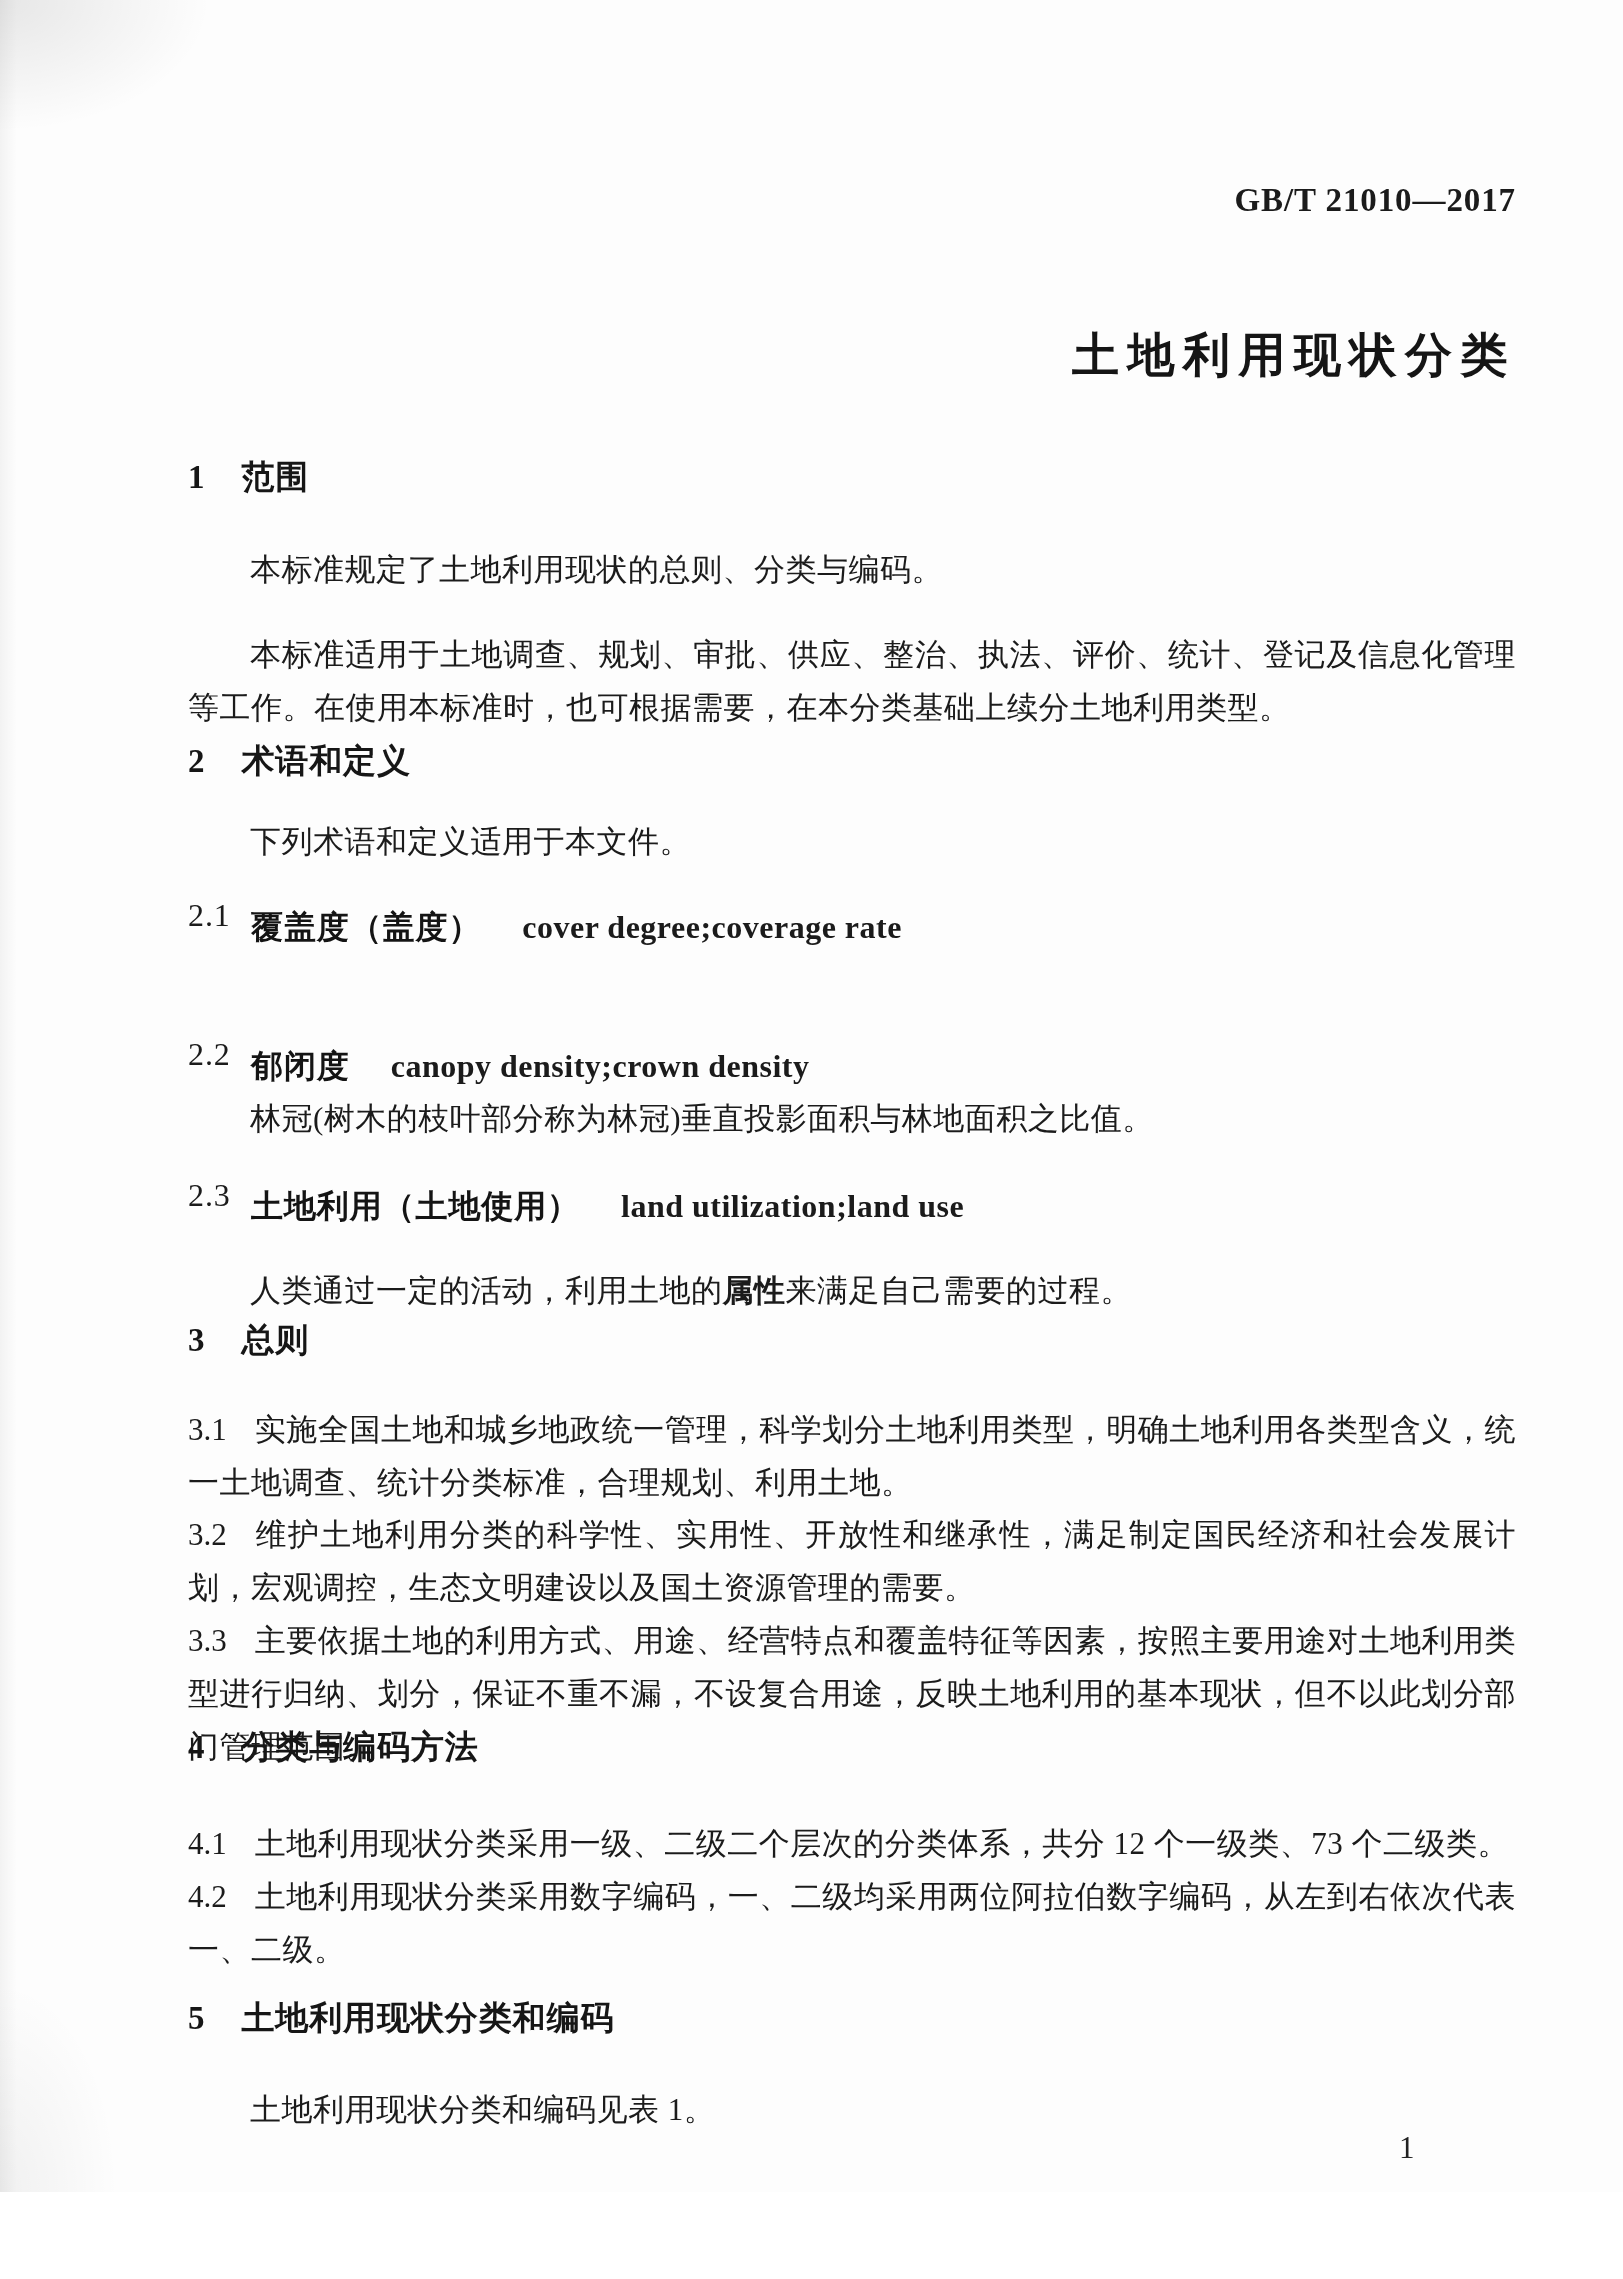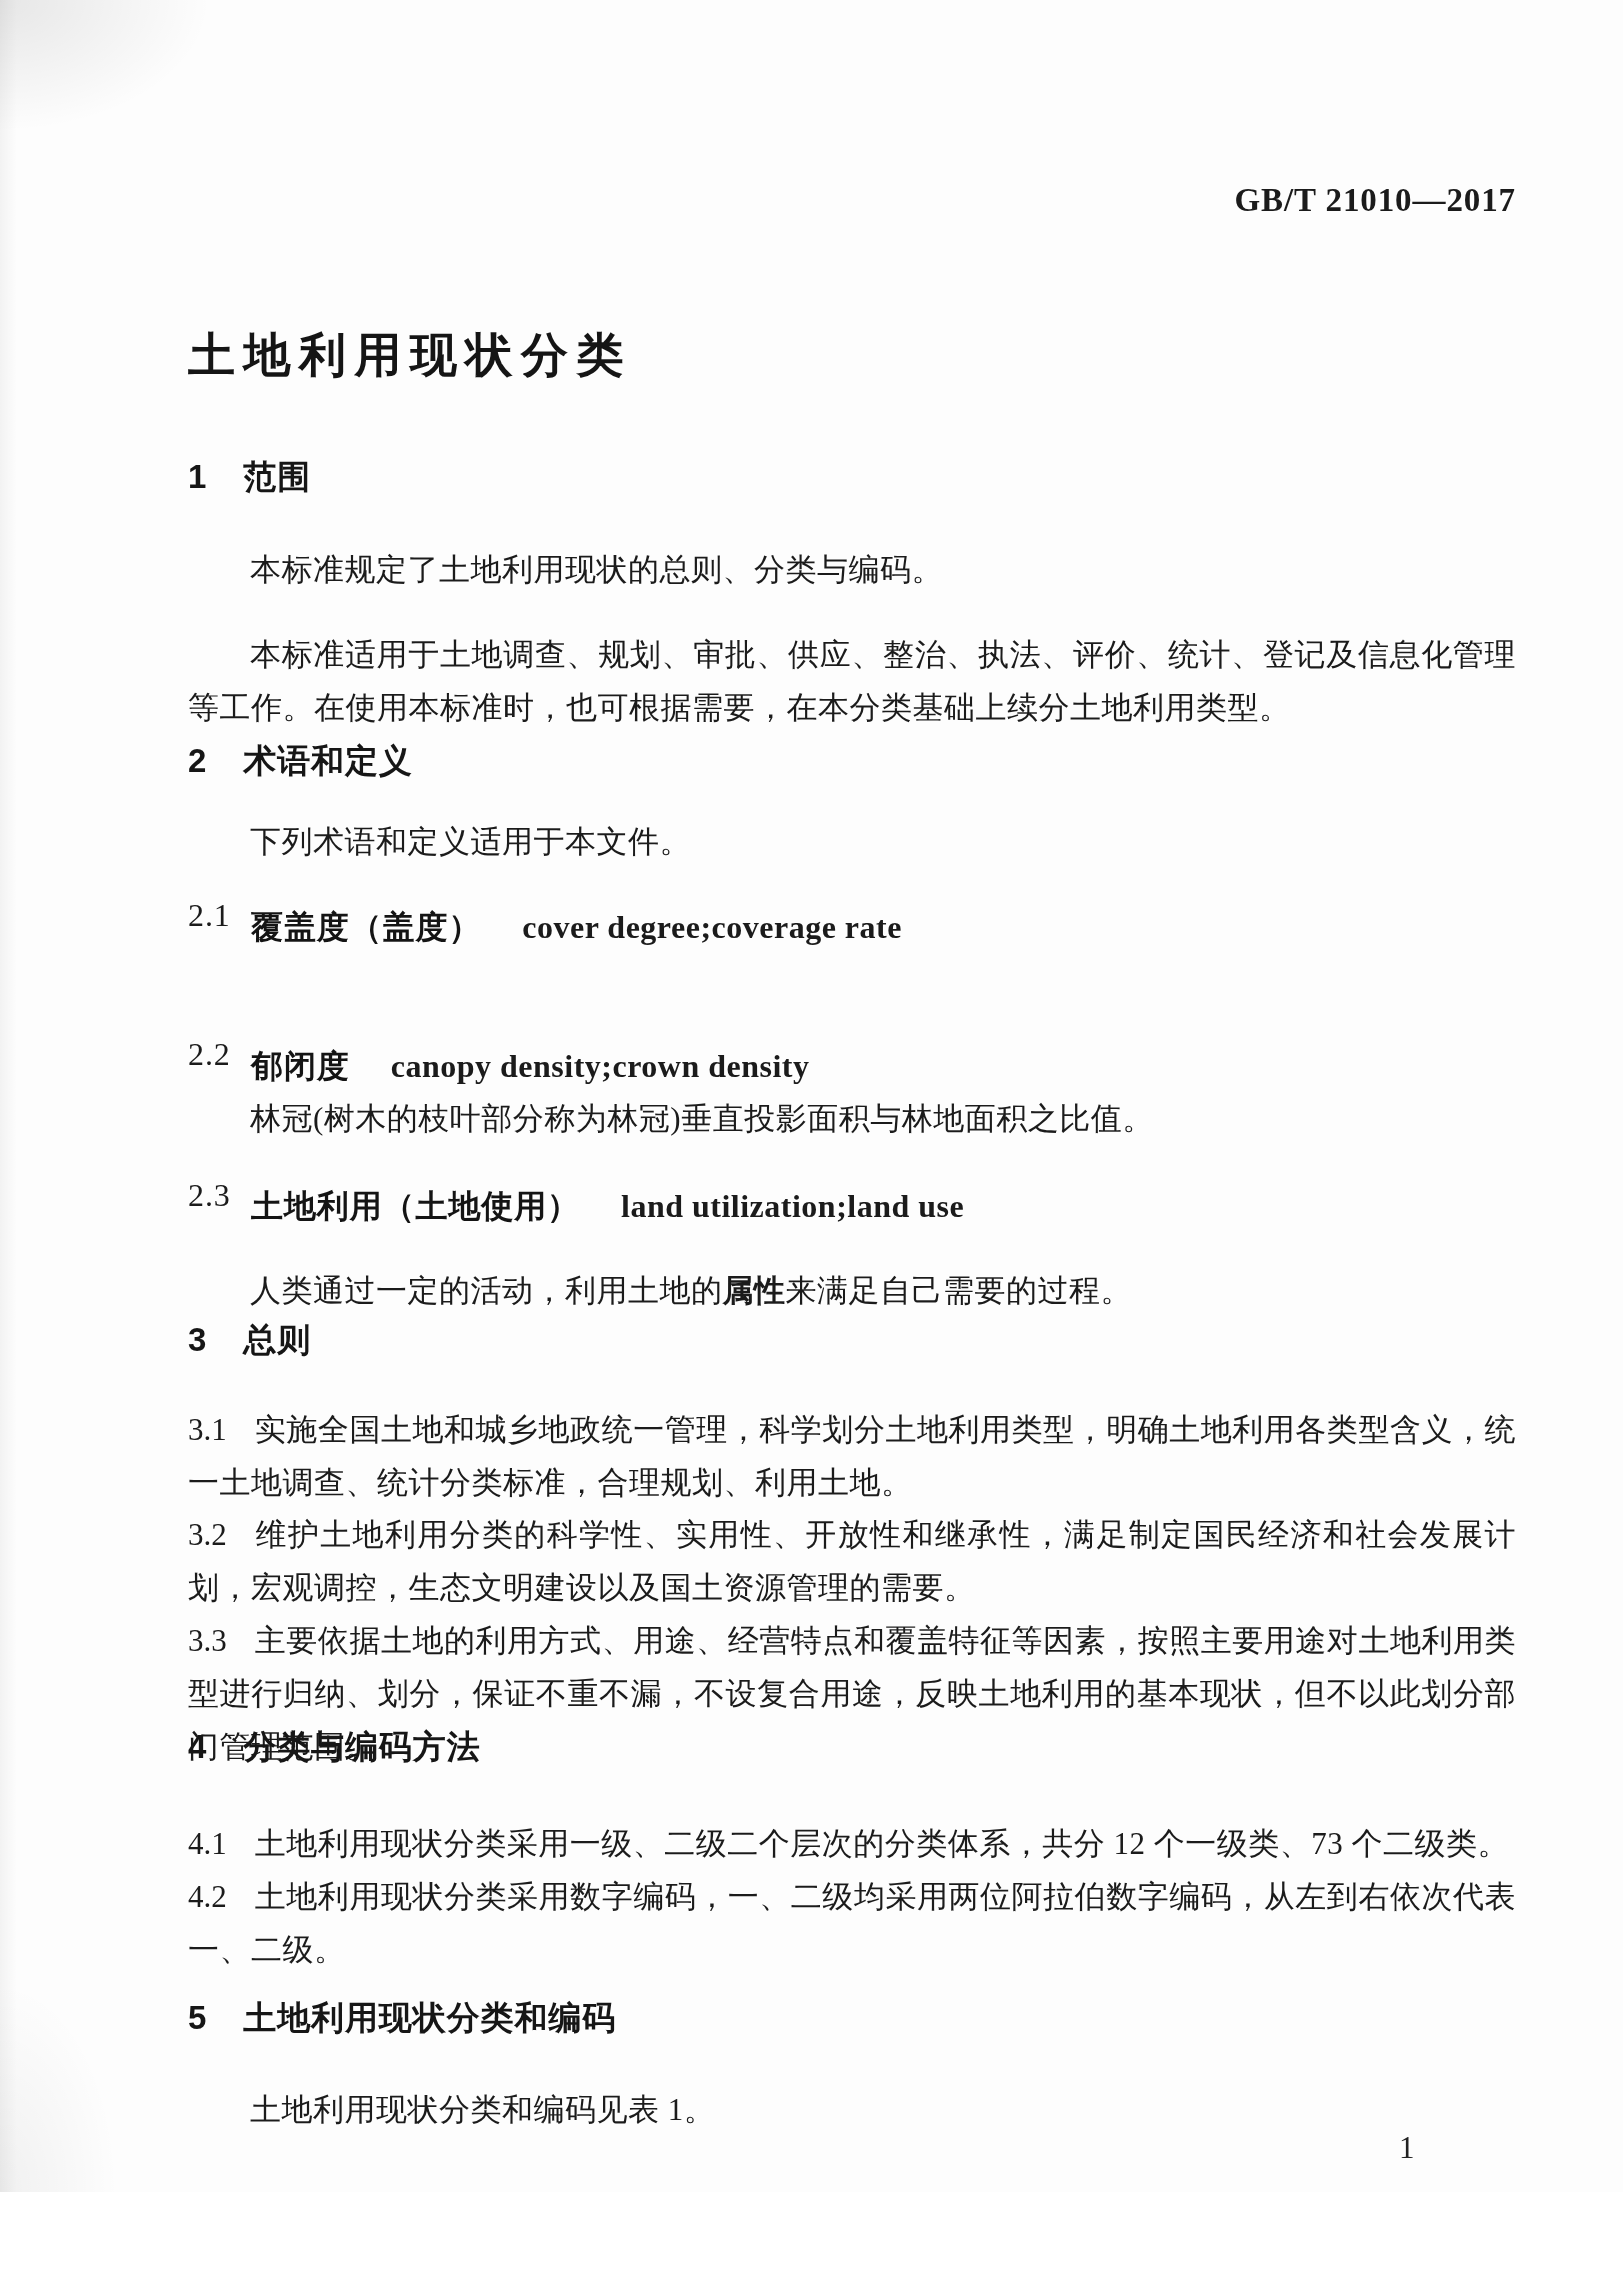--- a/index.html
+++ b/index.html
@@ -18,26 +18,26 @@
   .b{position:absolute;left:188px;right:107px;margin:0;}
   .body{font-size:31px;line-height:53px;letter-spacing:0.5px;}
   .indent{text-indent:2em;}
   .just{text-align:justify;text-align-last:left;}
   .doc-code{
     top:182px;text-align:right;
     font-size:33px;font-weight:700;letter-spacing:0.9px;
     font-family:"Liberation Serif", serif;
   }
   .title{
-    top:324px;text-align:left;
+    top:324px;text-align:right;
     font-family:"Liberation Sans", sans-serif;
     font-size:47px;font-weight:700;letter-spacing:8.5px;color:#151515;
   }
   .h{
-    font-family:Liberation Sans, sans-serif;
+    font-family:Liberation Serif, serif;
     font-size:33px;font-weight:700;color:#161616;letter-spacing:0.9px;
   }
   .hnum{margin-right:36px;}
   .cnum{font-size:32px;letter-spacing:0.9px;margin-top:28px;}
   .termline{padding-left:63px;}
   .term-zh{
     font-family:"Liberation Sans", sans-serif;
     font-size:32px;font-weight:700;color:#141414;letter-spacing:0.9px;
   }
   .term-en{

